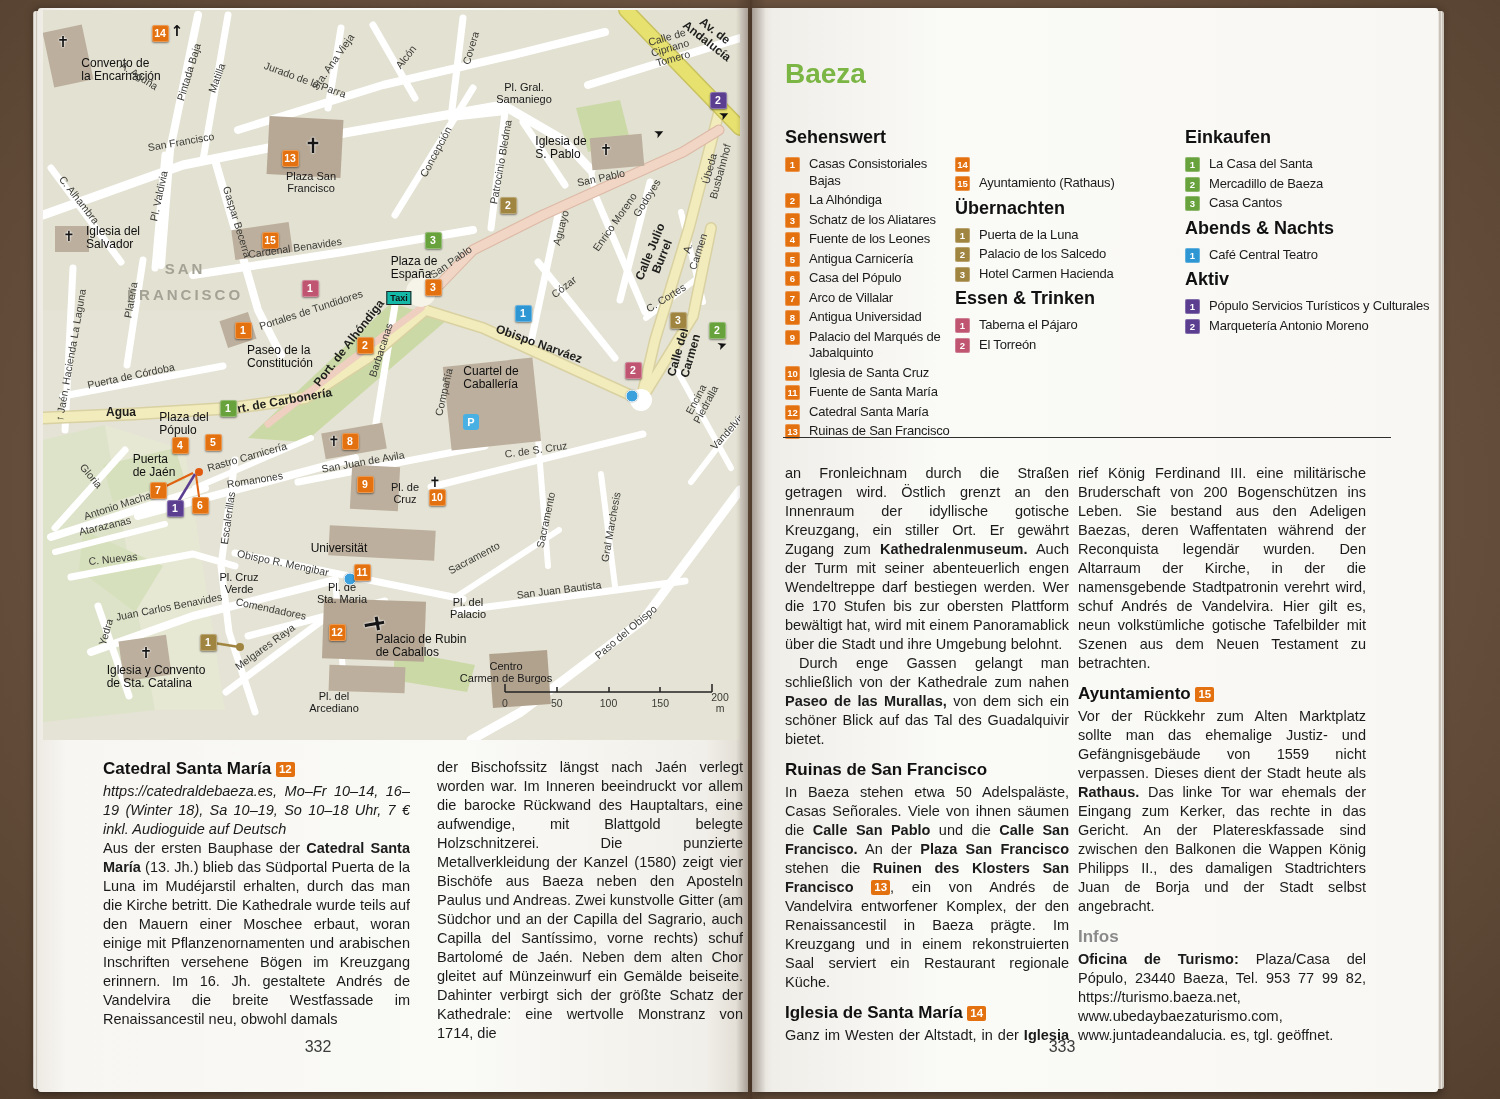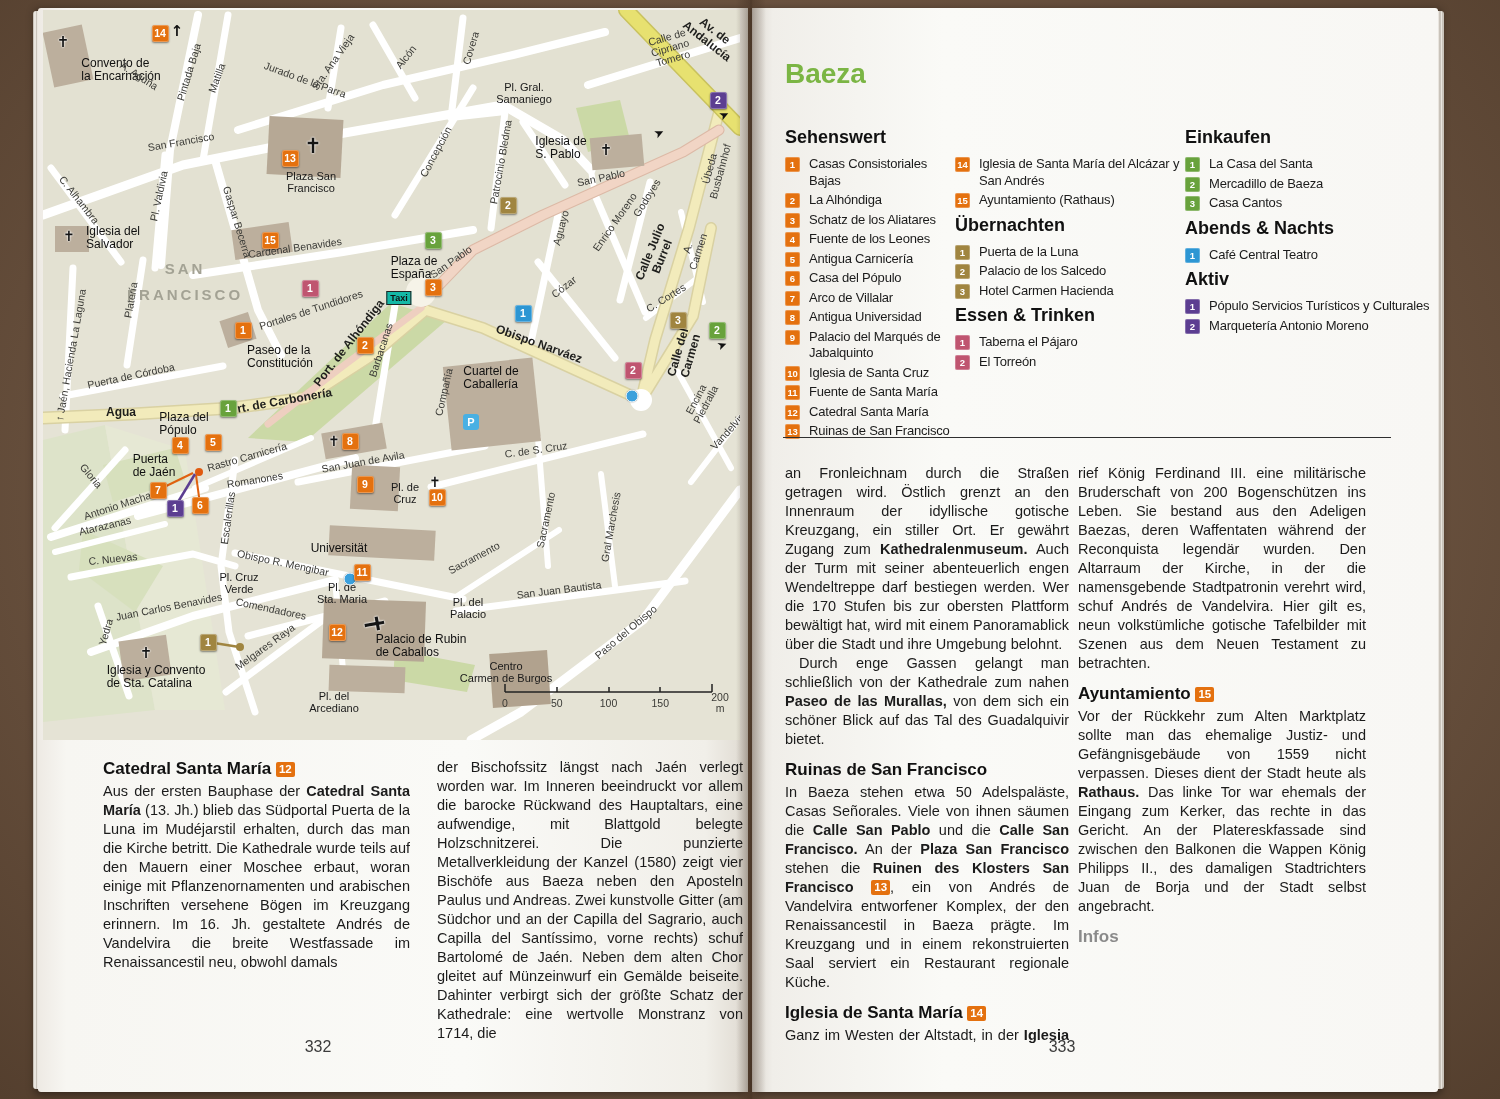--- a/index.html
+++ b/index.html
@@ -319,20 +319,21 @@
           <div class="ml st" style="left: 462px; top: 693px; transform: translate(-50%, -50%);">0</div>
           <div class="ml st" style="left: 513.75px; top: 693px; transform: translate(-50%, -50%);">50</div>
           <div class="ml st" style="left: 565.5px; top: 693px; transform: translate(-50%, -50%);">100</div>
           <div class="ml st" style="left: 617.25px; top: 693px; transform: translate(-50%, -50%);">150</div>
           <div class="ml st" style="left: 677px; top: 693px; transform: translate(-50%, -50%);">200 m</div>
         </div>
     </div>
 
     <div class="artcol" style="left:65px;top:750px;width:307px;height:292px;">
         <h3>Catedral Santa María <span class="bdg">12</span></h3>
+        <p class="it">https://catedraldebaeza.es, Mo–Fr 10–14, 16–19 (Winter 18), Sa 10–19, So 10–18 Uhr, 7 € inkl. Audioguide auf Deutsch</p>
         <p>Aus der ersten Bauphase der <b>Catedral Santa María</b> (13. Jh.) blieb das Südportal Puerta de la Luna im Mudéjarstil erhalten, durch das man die Kirche betritt. Die Kathedrale wurde teils auf den Mauern einer Moschee erbaut, woran einige mit Pflanzenornamenten und arabischen Inschriften versehene Bögen im Kreuzgang erinnern. Im 16. Jh. gestaltete Andrés de Vandelvira die breite Westfassade im Renaissancestil neu, obwohl damals</p>
       </div>
     <div class="artcol" style="left:399px;top:750px;width:306px;height:292px;">
         <p>der Bischofssitz längst nach Jaén verlegt worden war. Im Inneren beeindruckt vor allem die barocke Rückwand des Hauptaltars, eine aufwendige, mit Blattgold belegte Holzschnitzerei. Die punzierte Metallverkleidung der Kanzel (1580) zeigt vier Bischöfe aus Baeza neben den Aposteln Paulus und Andreas. Zwei kunstvolle Gitter (am Südchor und an der Capilla del Sagrario, auch Capilla del Santíssimo, vorne rechts) schuf Bartolomé de Jaén. Neben dem alten Chor gleitet auf Münzeinwurf ein Gemälde beiseite. Dahinter verbirgt sich der größte Schatz der Kathedrale: eine wertvolle Monstranz von 1714, die</p>
       </div>
     <div class="pageno" style="left:250px;">332</div>
   </div>
 
   <div class="page right">
     <div class="btitle" style="color: rgb(123, 181, 68);">Baeza</div>
@@ -391,21 +392,20 @@
             <div class="li">
               <span class="num" style="background: rgb(228, 113, 15);">13</span>
               <span class="txt">Ruinas de San Francisco</span>
             </div>
           </div>
         </div>
         <div class="lcol" style="width: 230px; padding-top: 0px;">
           <div class="blk" style="margin-top: 29px;">
             <div class="li">
               <span class="num" style="background: rgb(228, 113, 15);">14</span>
-              <span class="txt">Iglesia de Santa María del Alcázar y San Andrés</span>
             </div>
             <div class="li">
               <span class="num" style="background: rgb(228, 113, 15);">15</span>
               <span class="txt">Ayuntamiento (Rathaus)</span>
             </div>
           </div>
           <div class="blk">
             <h4>Übernachten</h4>
             <div class="li">
               <span class="num" style="background: rgb(160, 133, 64);">1</span>
@@ -475,18 +475,19 @@
         <h3>Ruinas de San Francisco</h3>
         <p>In Baeza stehen etwa 50 Adelspaläste, Casas Señorales. Viele von ihnen säumen die <b>Calle San Pablo</b> und die <b>Calle San Francisco.</b> An der <b>Plaza San Francisco</b> stehen die <b>Ruinen des Klosters San Francisco</b> <span class="ib">13</span>, ein von Andrés de Vandelvira entworfener Komplex, der den Renaissancestil in Baeza prägte. Im Kreuzgang und in einem rekonstruierten Saal serviert ein Restaurant regionale Küche.</p>
         <h3>Iglesia de Santa María <span class="bdg">14</span></h3>
         <p>Ganz im Westen der Altstadt, in der <b>Iglesia de Santa María del Alcázar y San Andrés,</b></p>
       </div>
     <div class="artcol" style="left:326px;top:456px;width:288px;height:582px;">
         <p>rief König Ferdinand III. eine militärische Bruderschaft von 200 Bogenschützen ins Leben. Sie bestand aus den Adeligen Baezas, deren Waffentaten während der Reconquista legendär wurden. Den Altarraum der Kirche, in der die namensgebende Stadtpatronin verehrt wird, schuf Andrés de Vandelvira. Hier gilt es, neun volkstümliche gotische Tafelbilder mit Szenen aus dem Neuen Testament zu betrachten.</p>
         <h3>Ayuntamiento <span class="bdg">15</span></h3>
         <p>Vor der Rückkehr zum Alten Marktplatz sollte man das ehemalige Justiz- und Gefängnisgebäude von 1559 nicht verpassen. Dieses dient der Stadt heute als <b>Rathaus.</b> Das linke Tor war ehemals der Eingang zum Kerker, das rechte in das Gericht. An der Platereskfassade sind zwischen den Balkonen die Wappen König Philipps II., des damaligen Stadtrichters Juan de Borja und der Stadt selbst angebracht.</p>
         <h3 class="gray">Infos</h3>
+        <p><b>Oficina de Turismo:</b> Plaza/Casa del Pópulo, 23440 Baeza, Tel. 953 77 99 82, https://turismo.baeza.net, www.ubedaybaezaturismo.com, www.juntadeandalucia. es, tgl. geöffnet.</p>
       </div>
     <div class="pageno" style="left:280px;">333</div>
   </div>
 
   <div class="spine"></div>
 </div>
 
 </body></html>

